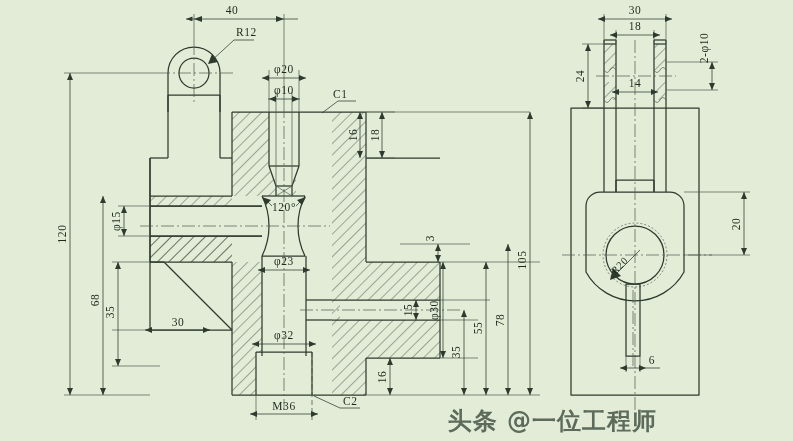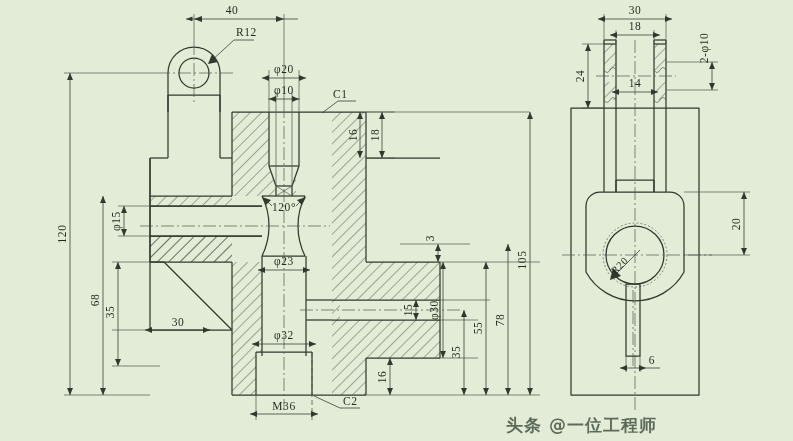--- a/index.html
+++ b/index.html
@@ -6,21 +6,21 @@
   body{
     width:793px;height:441px;overflow:hidden;
     background:#e3ecd7;
     font-family:"Liberation Serif", serif;
   }
   #stage{position:relative;width:667px;height:441px;background:#e3ecd7;}
   svg{position:absolute;left:0;top:0;display:block;}
   .wm{
     position:absolute;right:10px;bottom:4px;
     font-family:"DejaVu Sans", sans-serif;
-    font-size:17px;font-weight:700;color:#4a5a4a;
+    font-size:24px;font-weight:700;color:#4a5a4a;
     letter-spacing:1px;opacity:.88;white-space:nowrap;
   }
 </style>
 </head>
 <body>
 
 <div id="stage">
 
 <svg width="793" height="441" viewBox="0 0 793 441">
   <defs>

